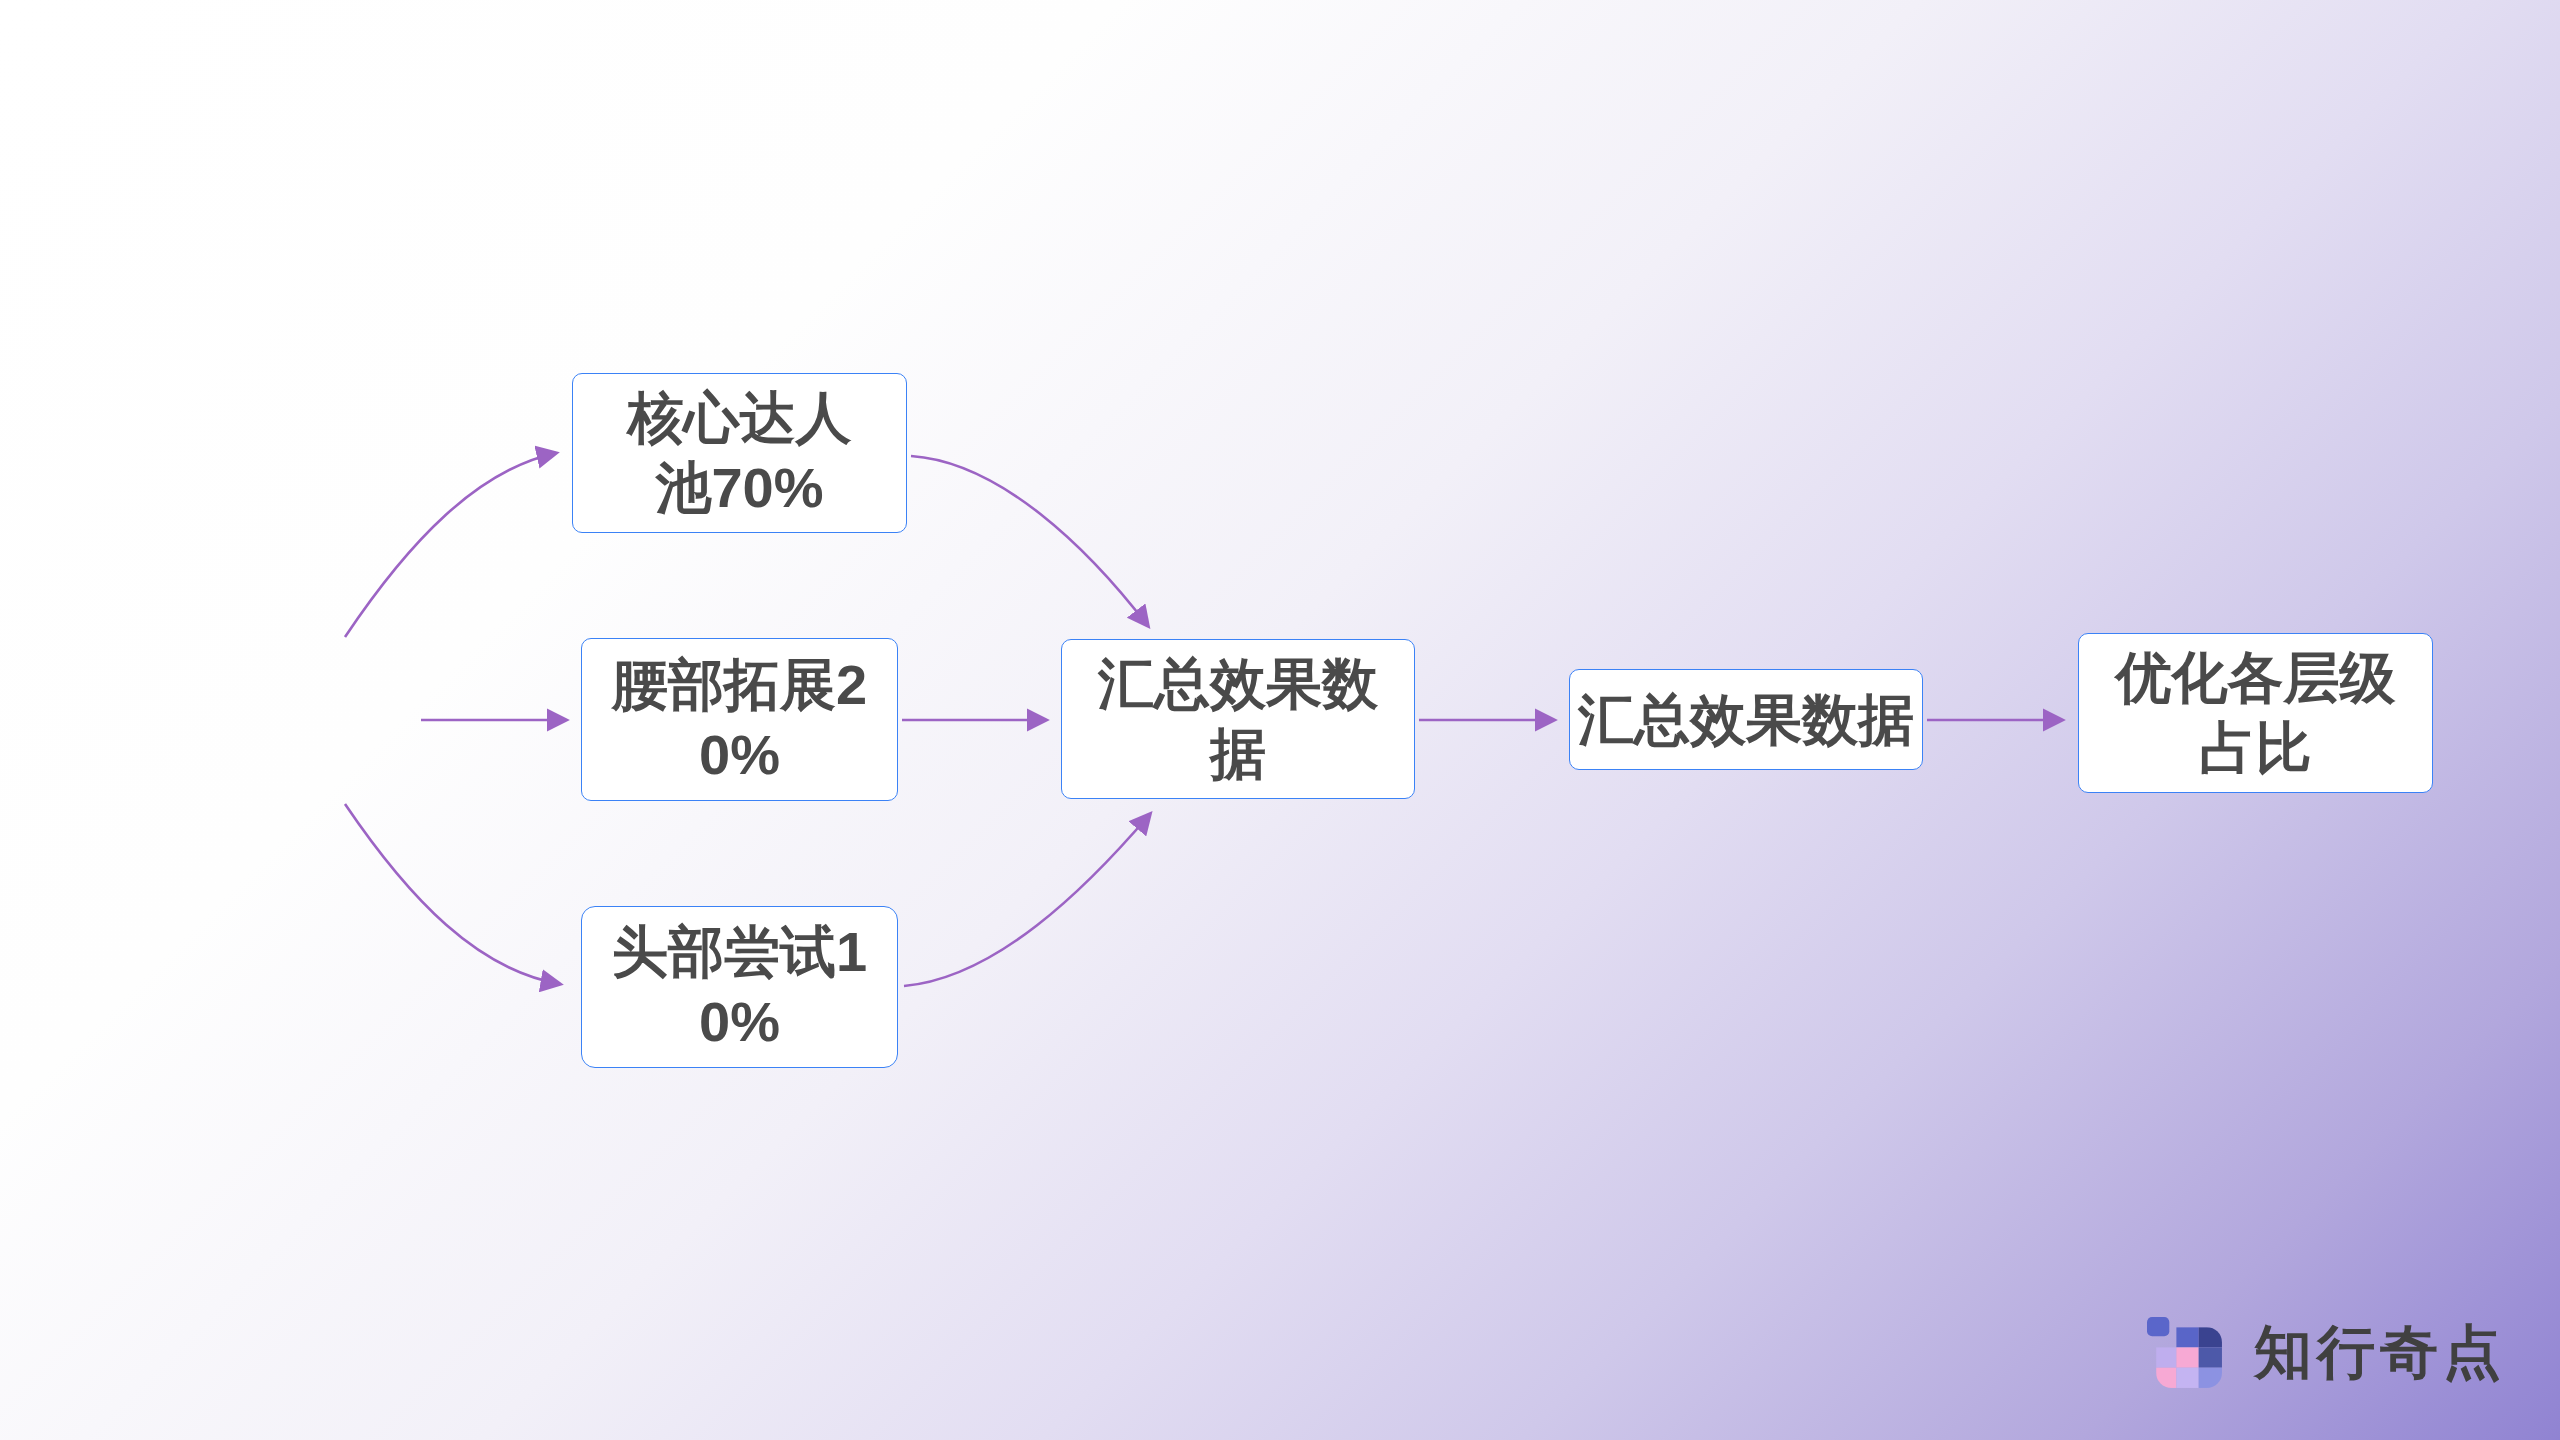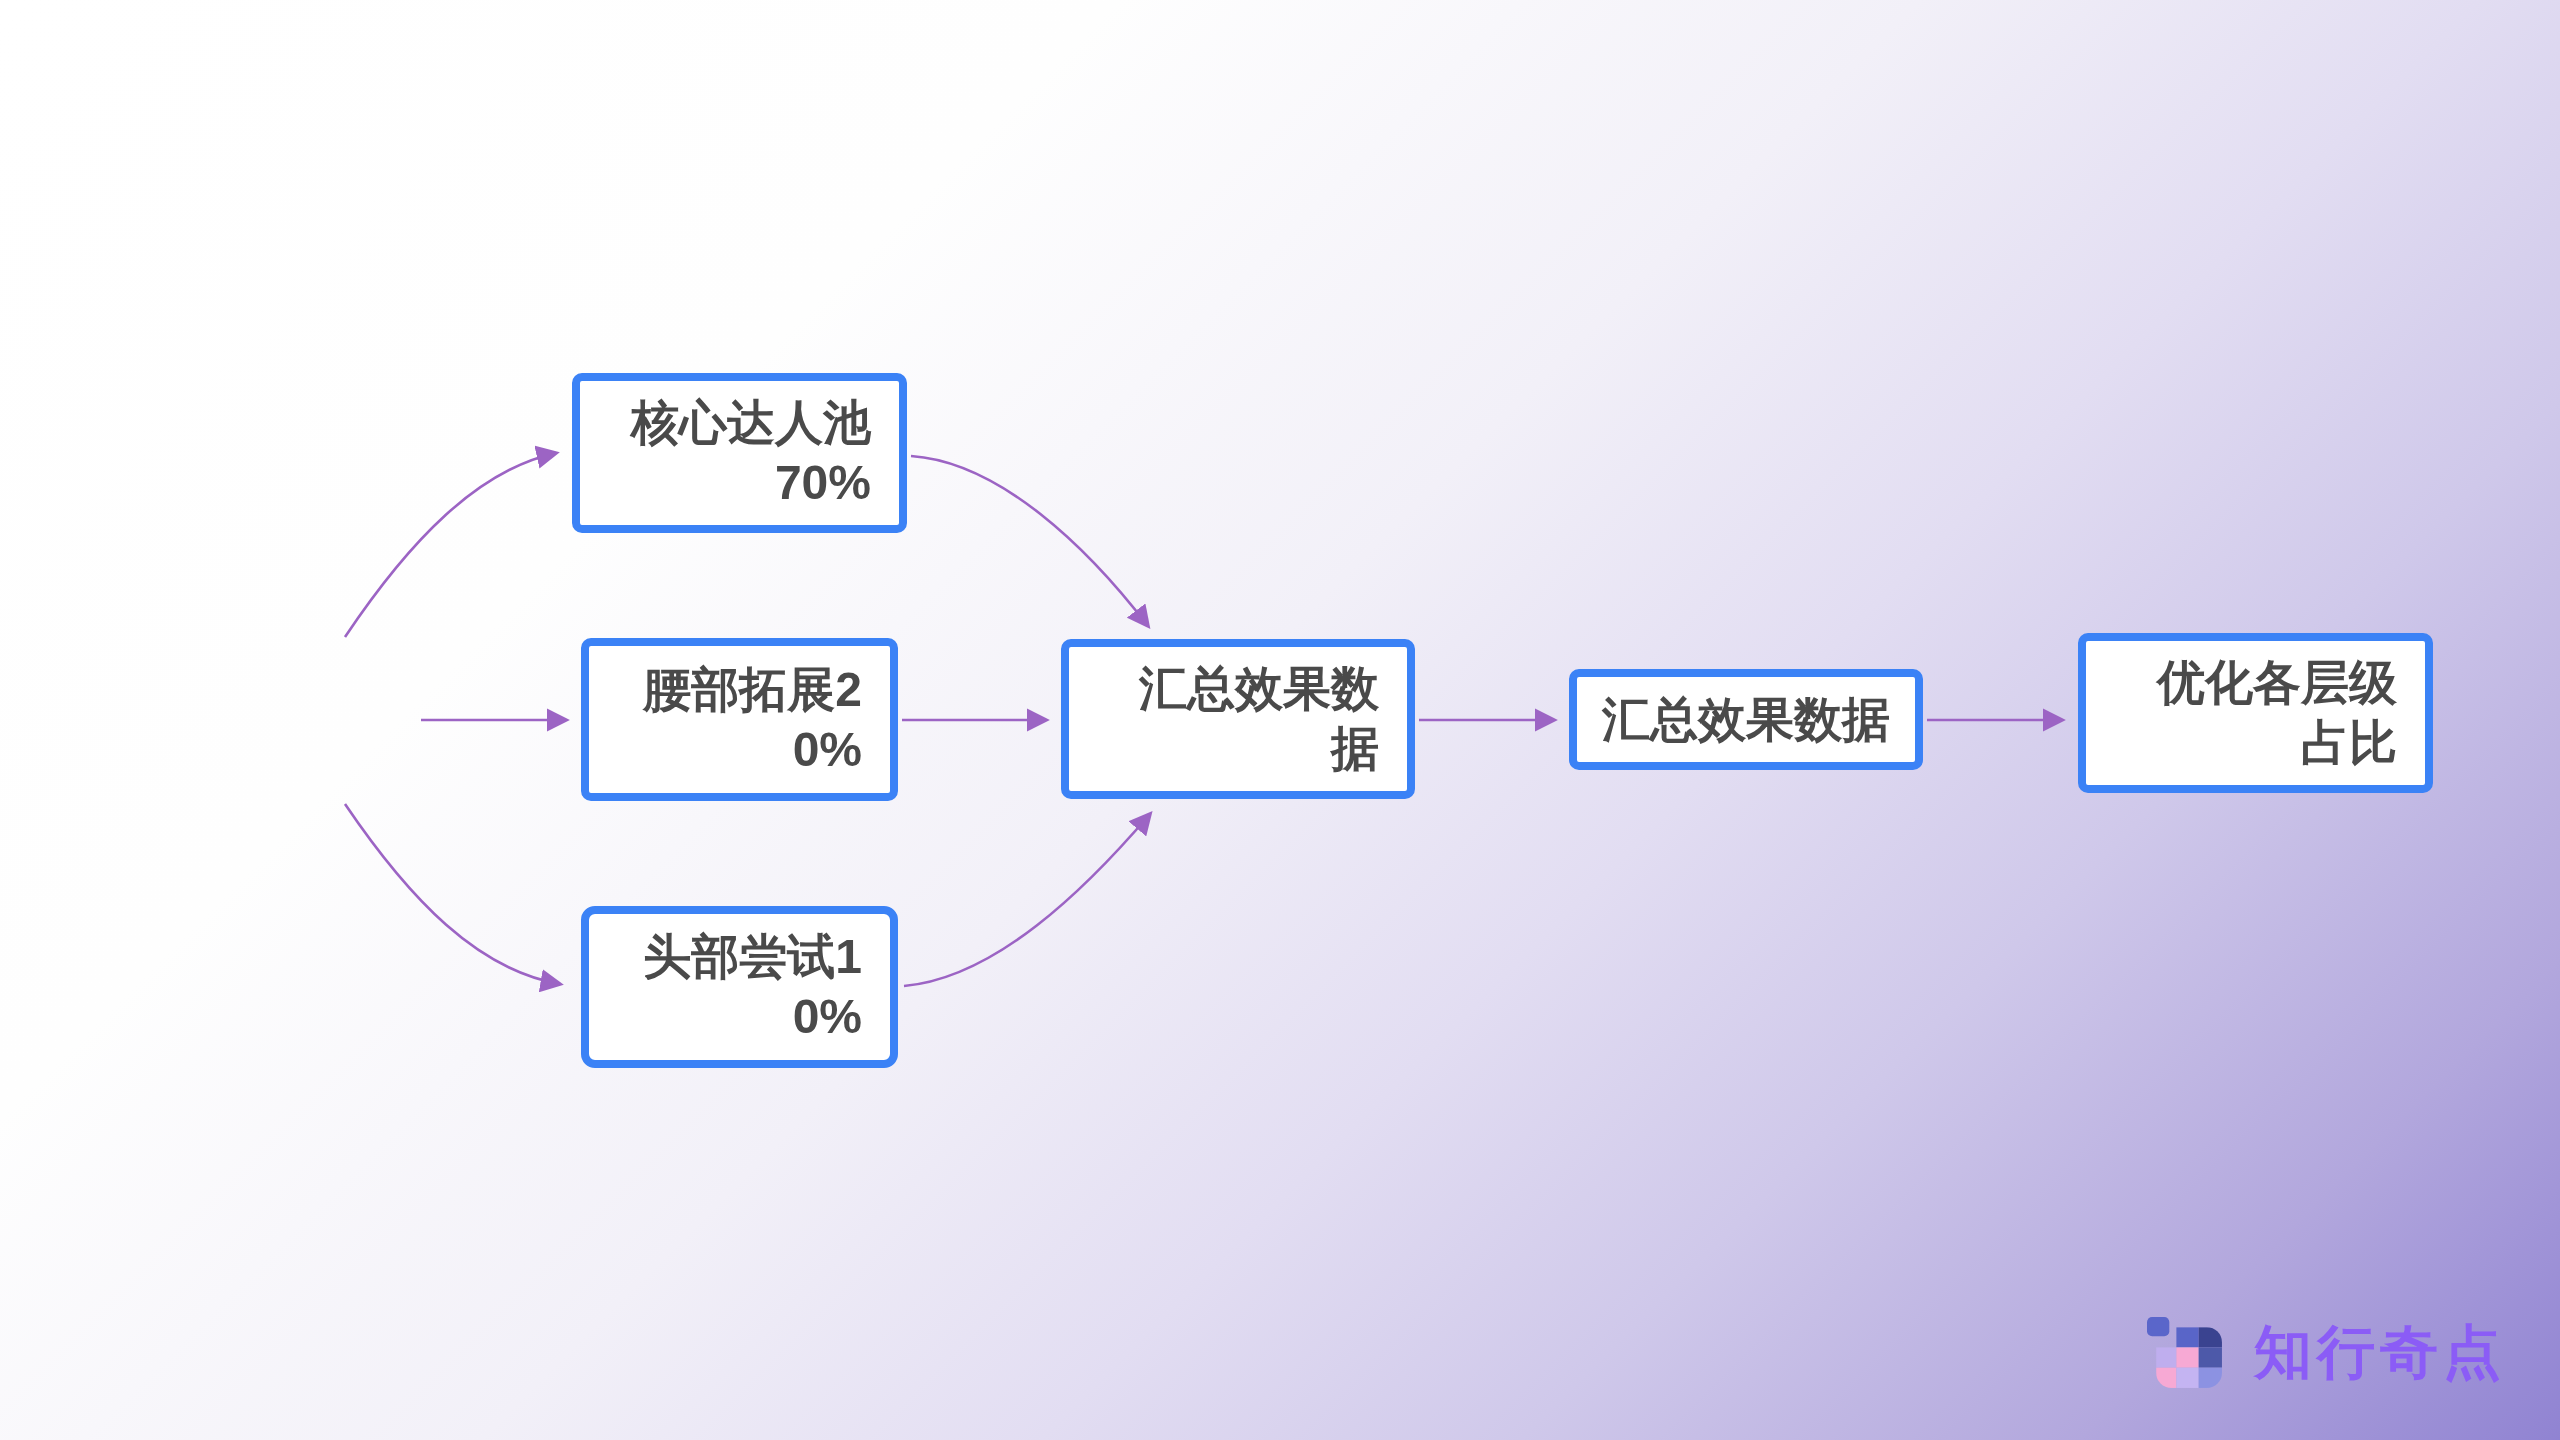--- a/index.html
+++ b/index.html
@@ -30,27 +30,27 @@
     left: 0;
     top: 0;
     width: 2560px;
     height: 1440px;
     pointer-events: none;
   }
   .flow-node {
     position: absolute;
     box-sizing: border-box;
     background: #ffffff;
-    border: 8px solid #3b82f6;
+    border: 1px solid #3b82f6;
     border-radius: 10px;
     display: flex;
     align-items: center;
     justify-content: center;
-    text-align: right;
-    font-size: 48px;
+    text-align: center;
+    font-size: 56px;
     font-weight: 700;
     line-height: 1.25;
     color: #4a4a4a;
     word-break: break-all;
     padding: 0 28px;
   }
   .node-budget   { left: 128px;  top: 642px; width: 289px; height: 158px; }
   .node-core     { left: 572px;  top: 373px; width: 335px; height: 160px; }
   .node-waist    { left: 581px;  top: 638px; width: 317px; height: 163px; }
   .node-head     { left: 581px;  top: 906px; width: 317px; height: 162px; border-radius: 14px; }
@@ -61,21 +61,21 @@
   .brand {
     position: absolute;
     right: 54px;
     top: 1314px;
     height: 78px;
     display: flex;
     align-items: center;
     gap: 30px;
   }
   .brand-text {
-    color: #8b5cf6;
+    color: #404040;
     font-size: 58px;
     font-weight: 800;
     letter-spacing: 5px;
     white-space: nowrap;
   }
 </style>
 </head>
 <body>
 
 <div class="stage">

